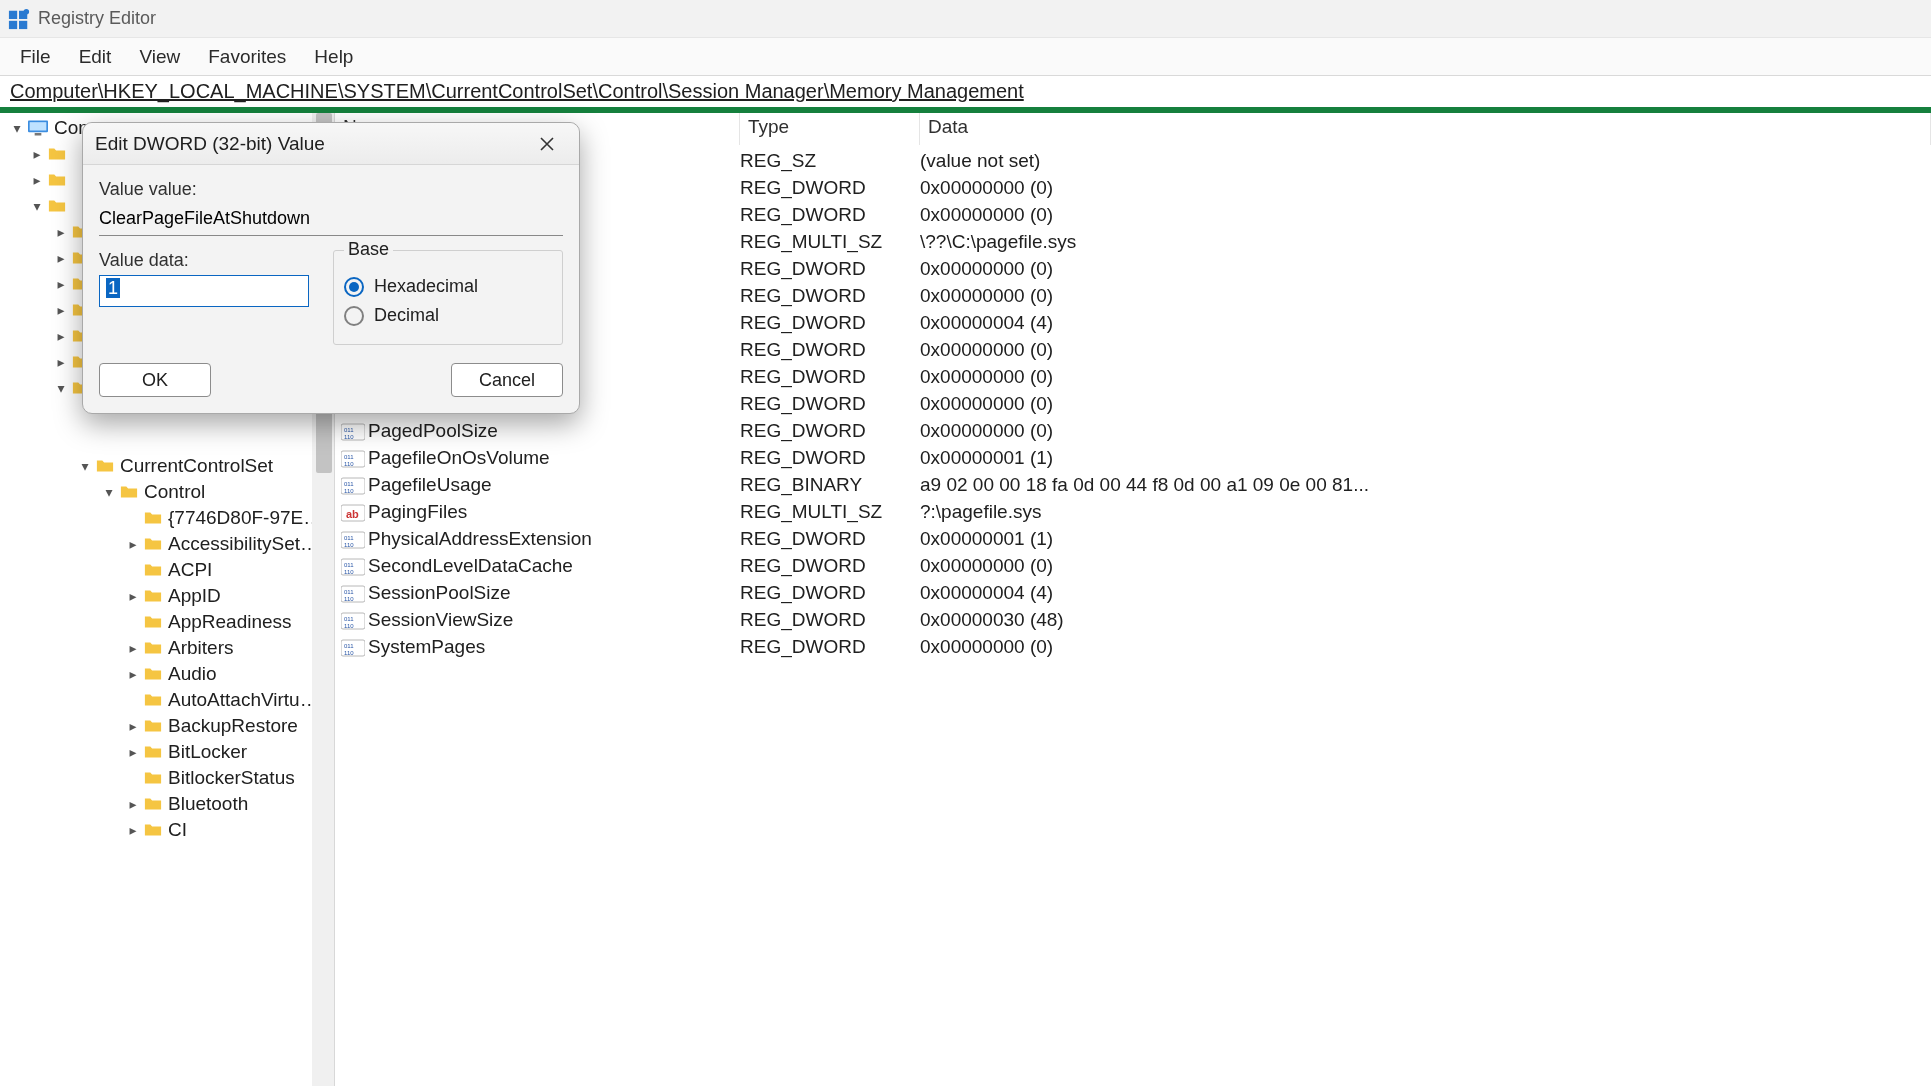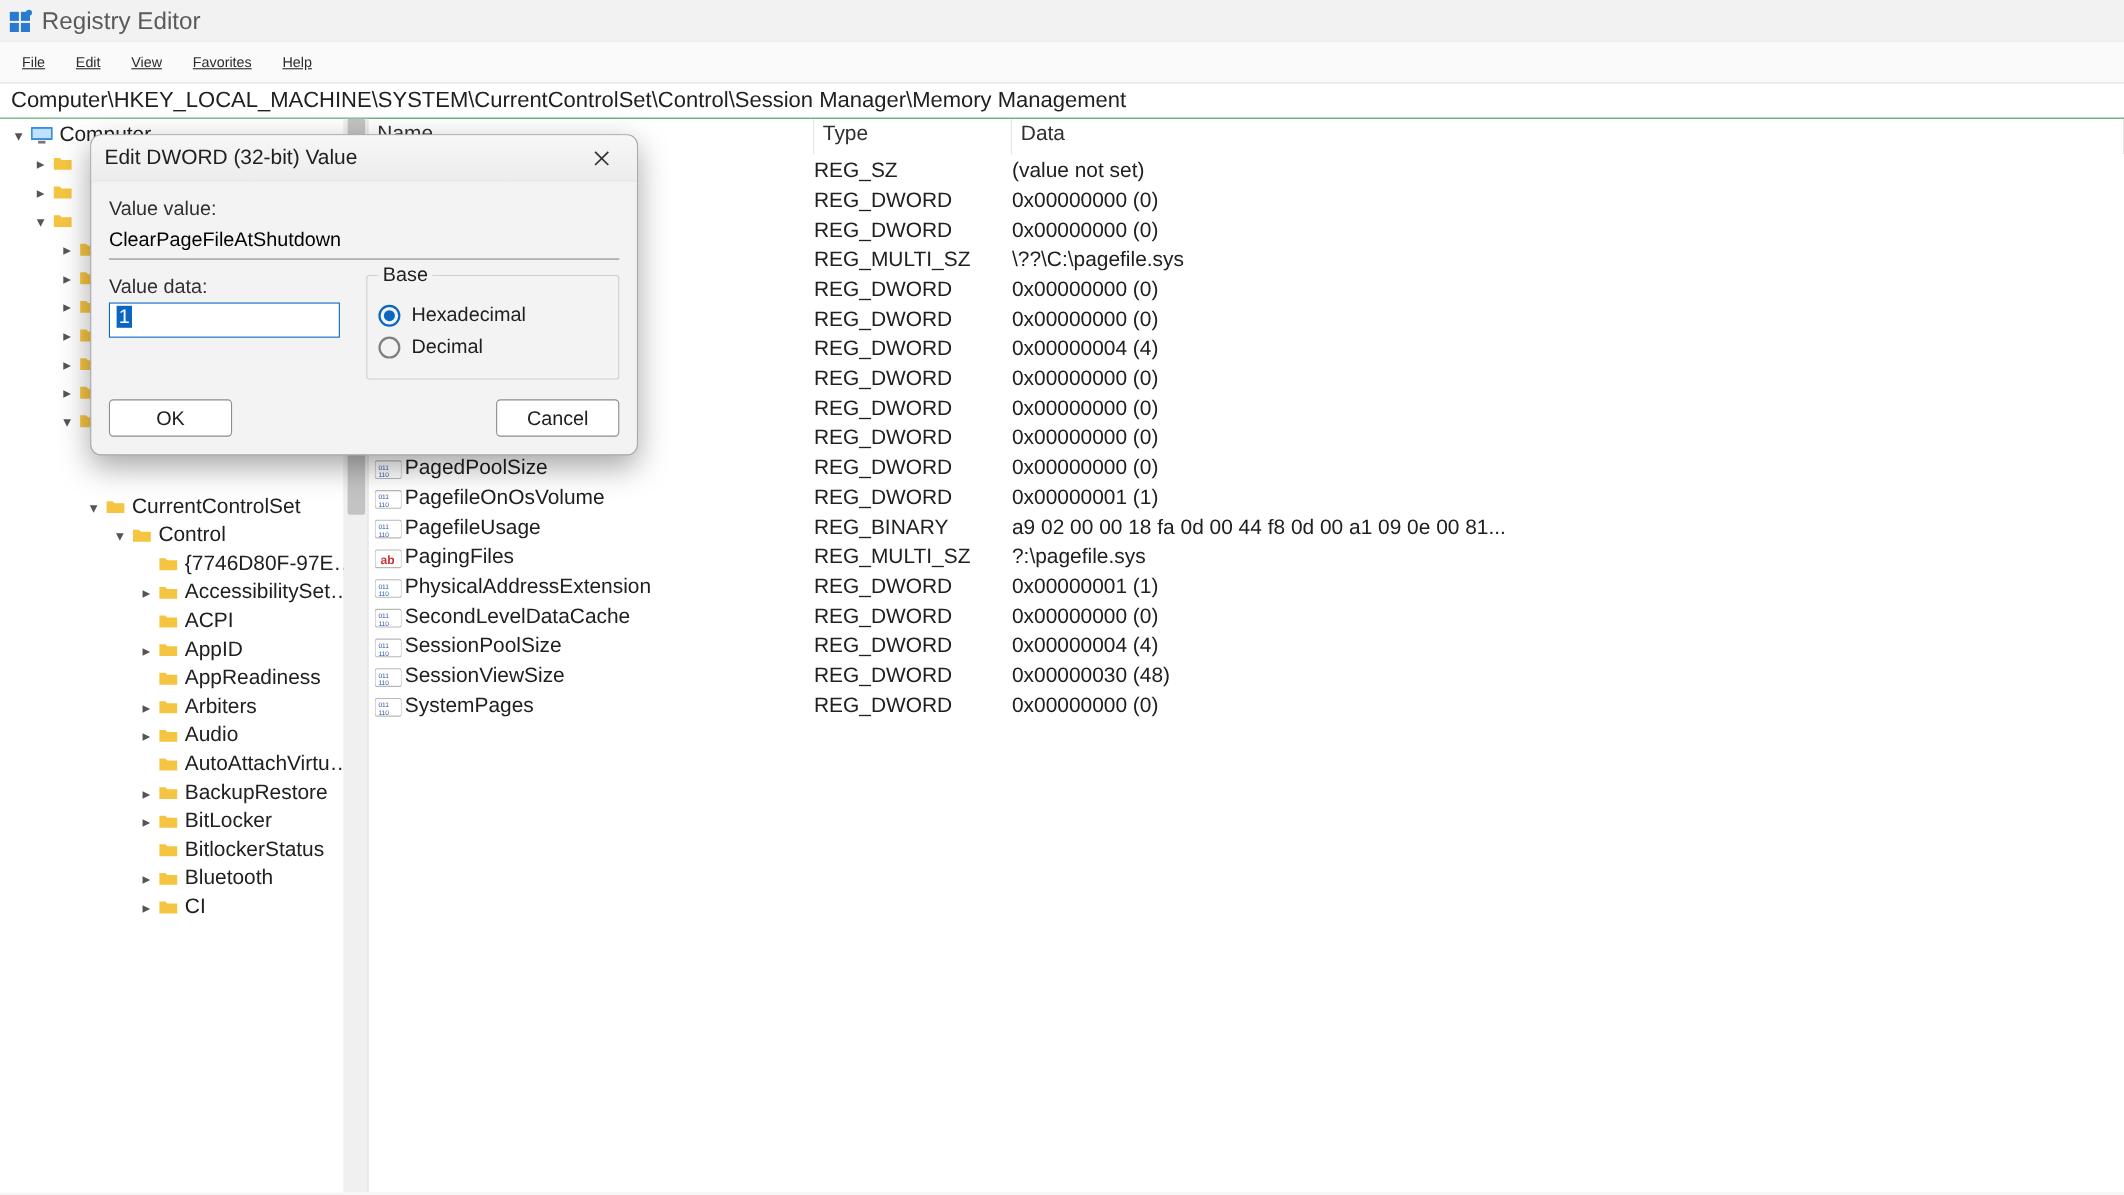--- a/index.html
+++ b/index.html
@@ -20,43 +20,43 @@
     background: #f2f2f2;
     display: flex;
     align-items: center;
     padding: 0 4px;
     border-bottom: 1px solid #e6e6e6;
   }
   .app-icon {
     width: 22px; height: 22px;
     margin: 0 8px 0 4px;
   }
-  .app-title { color: #5a5a5a; font-size: 22px; }
+  .app-title { color: #5a5a5a; font-size: 18px; }
   
   .menubar {
     height: 38px;
     background: #fafafa;
     display: flex;
     align-items: center;
     padding: 0 6px;
     border-bottom: 1px solid #d9d9d9;
   }
   .menu-item {
     padding: 6px 14px;
     color: #2b2b2b;
-    font-size: 13px;
+    font-size: 19px;
     cursor: default;
-    text-decoration: underline;
   }
   
   .addressbar {
     background: #fff;
     padding: 4px 10px;
     font-size: 20px;
-    border-bottom: 1px solid #15803d;
+    border-bottom: 6px solid #15803d;
+    text-decoration: underline;
   }
   
   .main {
     display: flex;
     height: calc(100% - 38px - 38px - 34px);
     background: #fff;
   }
   .tree-pane {
     width: 335px;
     position: relative;

